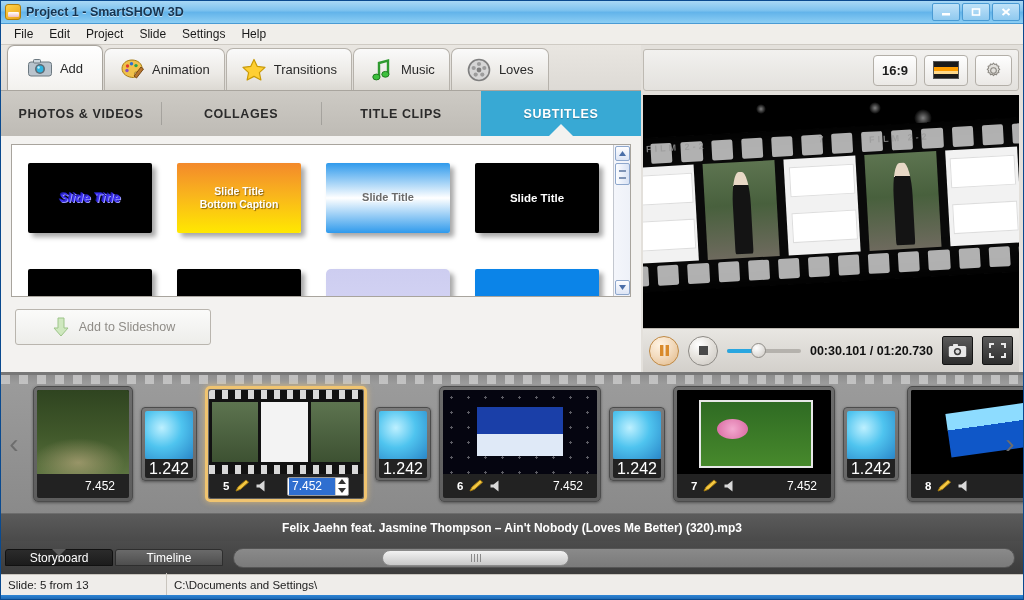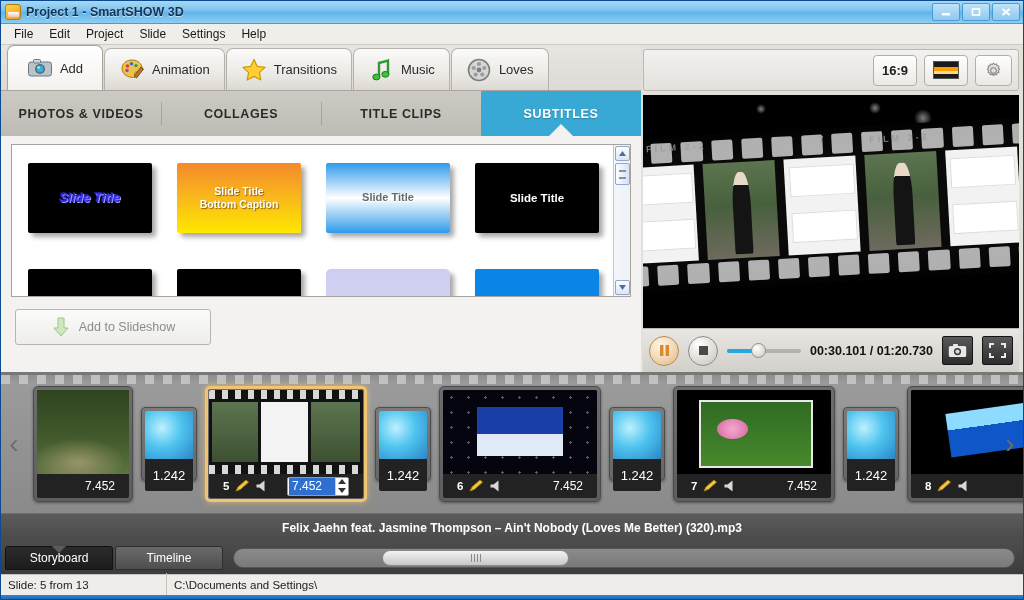--- a/index.html
+++ b/index.html
@@ -321,22 +321,22 @@
   .spin .arrows i.d { border-top:5px solid #333; }
 
   .trans {
     flex:none; width:56px; height:74px; margin-right:8px;
     background: linear-gradient(to bottom,#7b7b7b,#666); border:1px solid #4c4c4c;
     border-radius:4px; padding:3px; cursor:pointer;
     box-shadow: 0 1px 3px rgba(0,0,0,.4);
   }
   .trans .tthumb { width:100%; height:48px; border-radius:2px; overflow:hidden;
                    background: radial-gradient(circle at 35% 35%, #bdf0ff 0%, #4fc4ef 45%, #2a86c8 100%); }
-  .trans .tdur { height:32px; display:flex; align-items:center; justify-content:center;
-                 color:#fff; font-size:13px; background:#222; border-radius:0 0 2px 2px; }
+  .trans .tdur { height:19px; display:flex; align-items:center; justify-content:center;
+                 color:#fff; font-size:16px; background:#222; border-radius:0 0 2px 2px; }
 
   
   .art { width:100%; height:100%; position:relative; }
   .art-picnic { background: linear-gradient(to bottom,#2f4420 0%,#41592b 55%,#5c7340 100%); }
   .art-picnic::after{content:"";position:absolute;left:0;right:0;bottom:0;height:45%;
     background: radial-gradient(ellipse at 45% 70%, rgba(220,190,150,.5), transparent 65%);}
   .art-film { background:#121212; }
   .art-film .fr { position:absolute; top:14%; height:72%; background:#f3f3f3; }
   .art-film .pic { position:absolute; top:14%; height:72%;
     background: linear-gradient(to bottom,#5d7450,#3d5132); }
@@ -367,21 +367,21 @@
     color: #fff; font-size: 12px; font-weight: bold;
   }
 
   
   .viewbar {
     height: 33px; flex: none;
     background: linear-gradient(to bottom,#4c4c4c,#3c3c3c);
     display: flex; align-items: center; gap: 2px; padding: 0 4px;
   }
   .vtab {
-    height: 24px; min-width: 108px; padding: 0 12px;
+    height: 17px; min-width: 108px; padding: 0 12px;
     display: flex; align-items: center; justify-content: center;
     color: #fff; font-size: 12px; cursor: pointer; border-radius: 3px 3px 0 0;
     background: linear-gradient(to bottom,#6a6a6a,#4e4e4e);
     border: 1px solid #2e2e2e; position: relative;
   }
   .vtab.active {
     background: linear-gradient(to bottom,#2b2b2b,#1c1c1c);
     border-color:#111;
   }
   .vtab.active::before {

